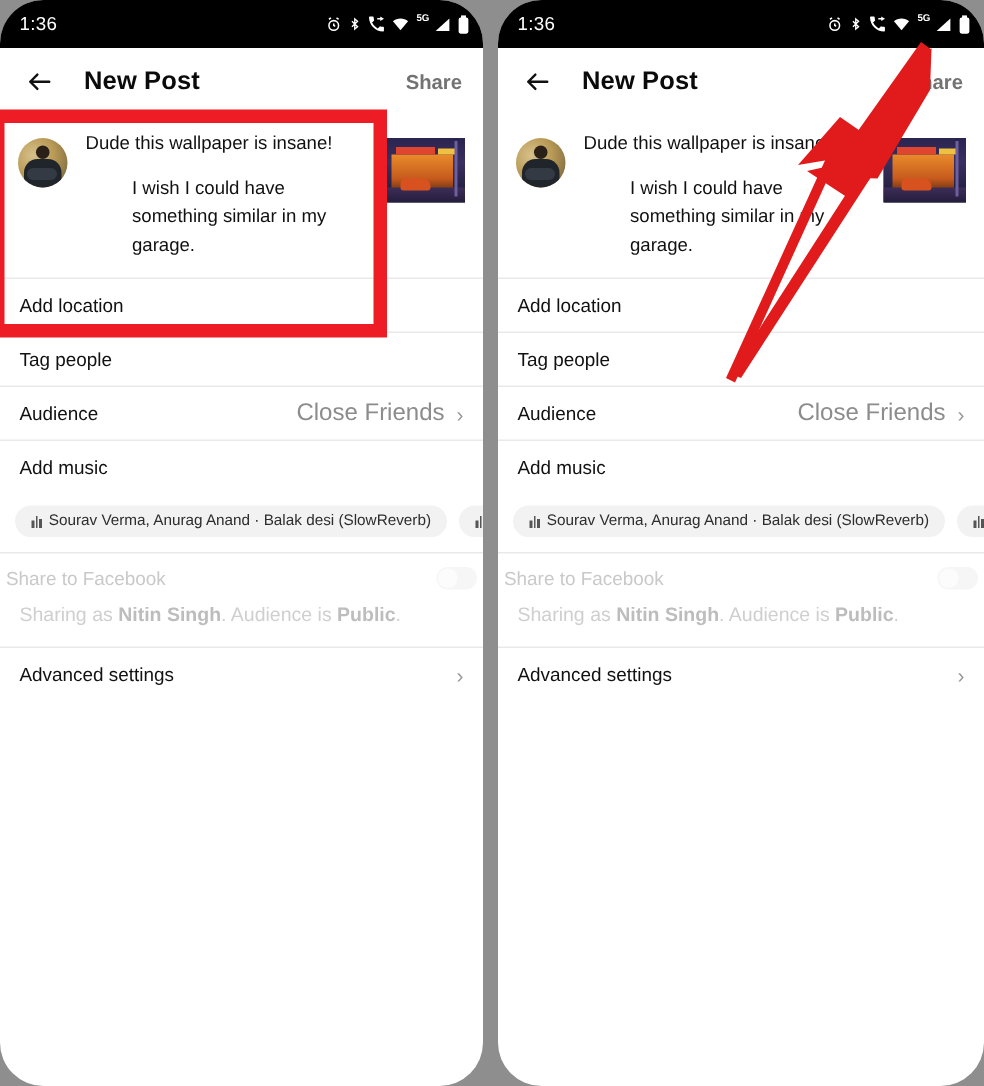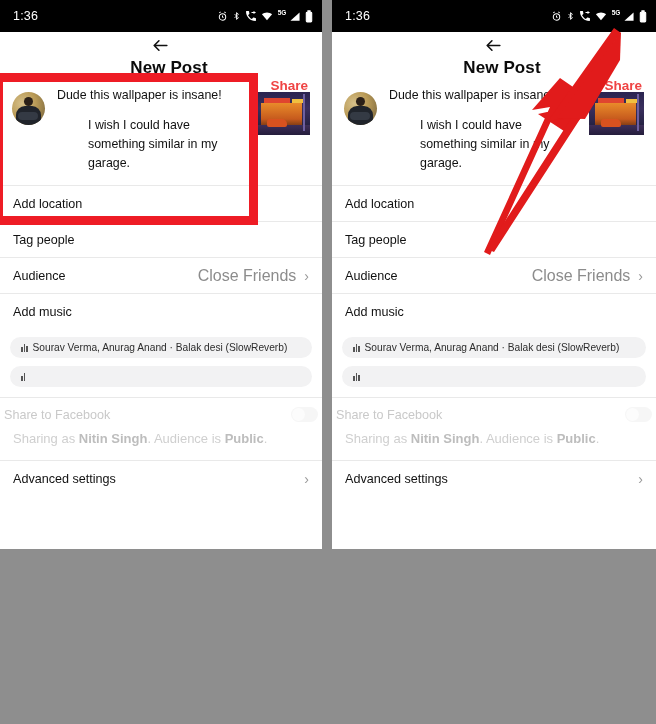--- a/index.html
+++ b/index.html
@@ -11,23 +11,24 @@
   }
   .stage {
     position: relative;
     width: 656px; height: 724px;
     background: #8e8e8e;
     display: flex;
   }
   .panel {
     position: relative;
     width: 322px;
-    height: 549px;
+    height: 724px;
     background: #ffffff;
     overflow: hidden;
+    border-radius: 29px;
   }
   .panel.left { margin-right: 10px; }
   .panel.right { width: 324px; }
 
   
   .statusbar {
     height: 32px;
     background: #000000;
     display: flex;
     align-items: center;
@@ -50,37 +51,36 @@
     position:relative; top:-4px; left:1px; letter-spacing:-.2px;
   }
 
   
   .appbar {
     height: 44px;
     display: flex;
     align-items: center;
     padding: 0 14px 0 13px;
     background:#fff;
-    flex-direction:column;
   }
   .back-btn {
     width: 26px; height: 26px;
     display:flex; align-items:center; justify-content:center;
     flex: 0 0 auto;
   }
   .appbar-title {
     font-size: 17px;
     font-weight: 700;
     color: #0b0b0b;
     margin-left: 17px;
     letter-spacing: .1px;
   }
   .share-link {
     margin-left: auto;
-    color: #ef4444;
+    color: #737373;
     font-size: 13.5px;
     font-weight: 600;
   }
 
   
   .caption-row {
     display: flex;
     padding: 10px 12px 12px 12px;
     align-items: flex-start;
     justify-content: center;
@@ -147,21 +147,20 @@
     padding-right: 8px;
   }
   .chev { color:#9a9a9a; font-size: 14px; line-height: 1; }
 
   
   .chips {
     display: flex;
     gap: 8px;
     padding: 8px 10px 10px 10px;
     overflow: hidden;
-    flex-direction: column;
   }
   .chip {
     background: #f2f2f3;
     border-radius: 13px;
     height: 21px;
     display: flex;
     align-items: center;
     gap: 5px;
     padding: 0 11px;
     font-size: 10.2px;

